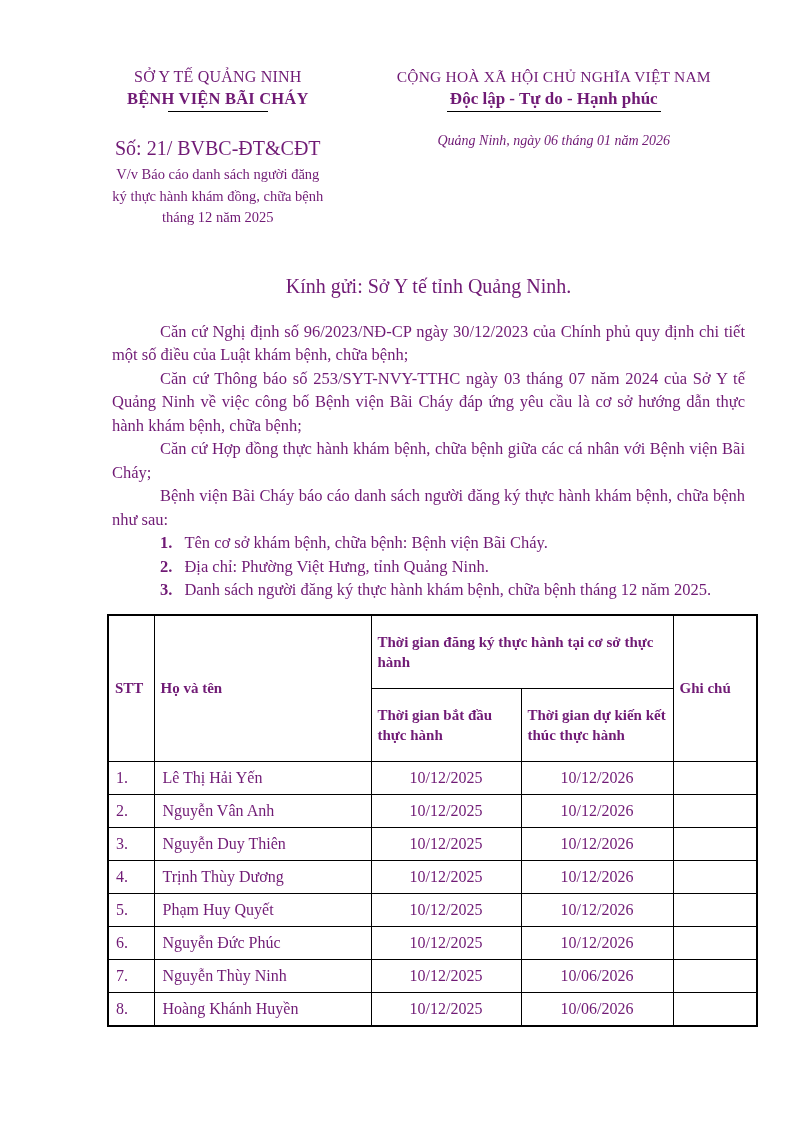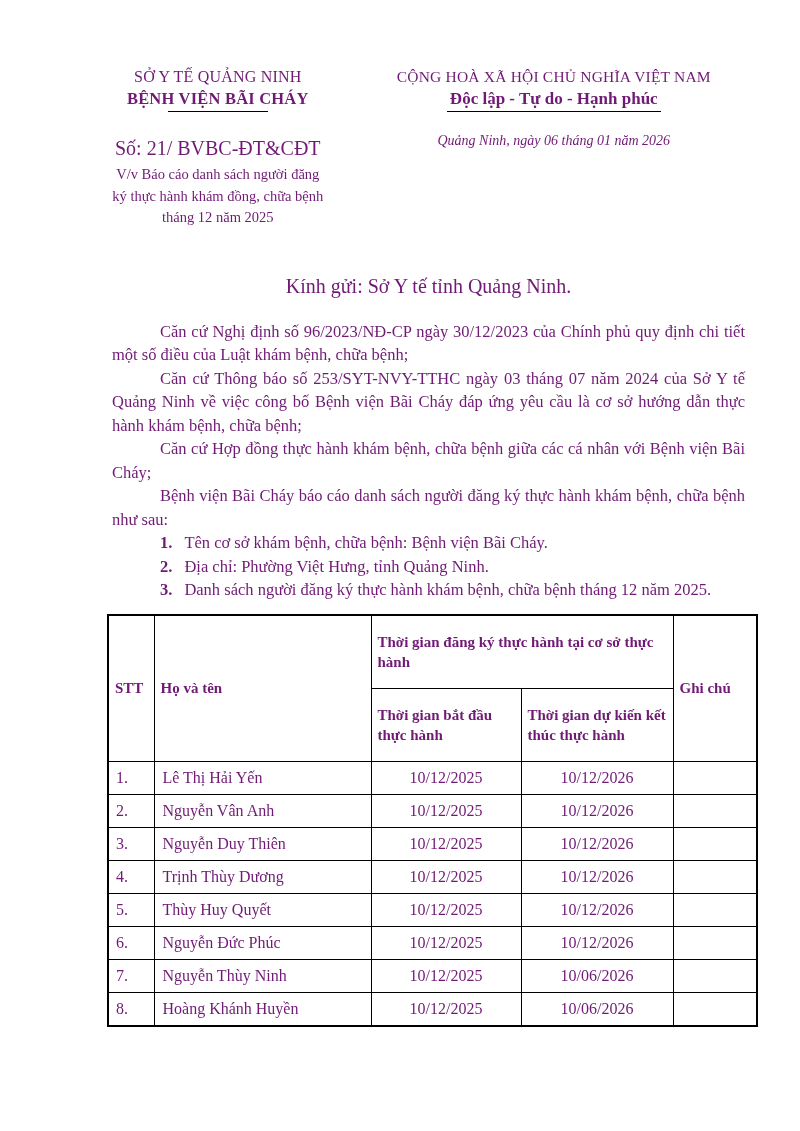--- a/index.html
+++ b/index.html
@@ -124,21 +124,21 @@
       </tr>
       <tr>
         <td class="c-stt">4.</td>
         <td class="c-name">Trịnh Thùy Dương</td>
         <td class="c-date">10/12/2025</td>
         <td class="c-date">10/12/2026</td>
         <td class="c-note"></td>
       </tr>
       <tr>
         <td class="c-stt">5.</td>
-        <td class="c-name">Thùy Huy Quyết</td>
+        <td class="c-name">Phạm Huy Quyết</td>
         <td class="c-date">10/12/2025</td>
         <td class="c-date">10/12/2026</td>
         <td class="c-note"></td>
       </tr>
       <tr>
         <td class="c-stt">6.</td>
         <td class="c-name">Nguyễn Đức Phúc</td>
         <td class="c-date">10/12/2025</td>
         <td class="c-date">10/12/2026</td>
         <td class="c-note"></td>

